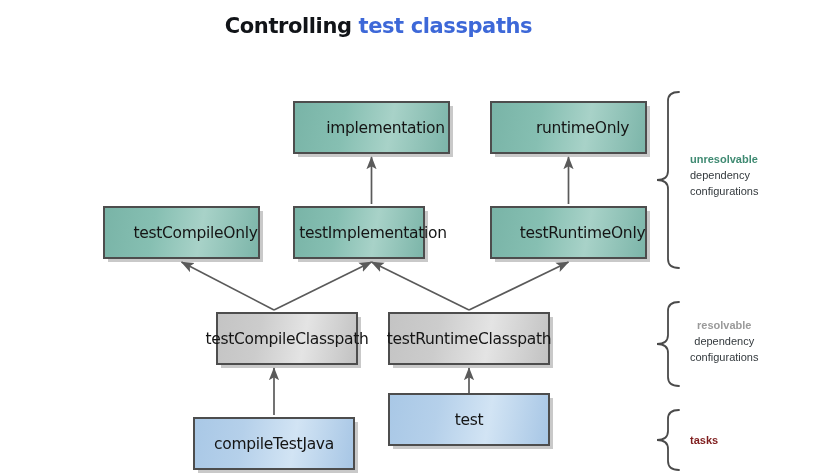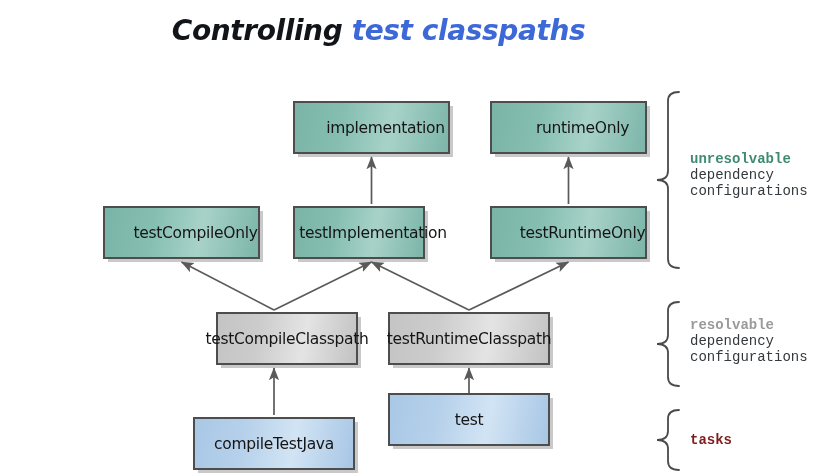--- a/index.html
+++ b/index.html
@@ -19,25 +19,24 @@
   }
 
   
   #title {
     position: absolute;
     left: 0;
     top: 14px;
     width: 757px;
     text-align: center;
     font-family: "DejaVu Sans", sans-serif;
-    font-size: 28px;
+    font-size: 21px;
     font-weight: bold;
     letter-spacing: -0.4px;
     white-space: nowrap;
-    font-style: italic;
   }
   #title .t-black { color: #111418; }
   #title .t-blue  { color: #3d68d8; }
 
   
   #edges {
     position: absolute;
     left: 0; top: 0;
     width: 829px; height: 476px;
     pointer-events: none;
@@ -66,22 +65,22 @@
   .node.gray {
     background: linear-gradient(100deg,#c4c4c4 0%,#cccccc 30%,#e4e4e4 62%,#c2c2c2 100%);
   }
   .node.blue {
     background: linear-gradient(100deg,#a9c8e6 0%,#b5d0ea 30%,#d2e4f4 62%,#a7c6e5 100%);
   }
 
   
   .grouplabel {
     position: absolute;
-    font-family: Liberation Mono, monospace;
-    font-size: 14px;
+    font-family: Liberation Sans, sans-serif;
+    font-size: 11px;
     line-height: 16px;
     color: #33393d;
     white-space: nowrap;
   }
   .grouplabel .kw { font-weight: bold; display: block; }
   .kw-unresolvable { color: #3f8a72; }
   .kw-resolvable   { color: #9a9a9a; }
   .kw-tasks        { color: #7f1d1d; }
 </style>
 </head>
@@ -148,21 +147,21 @@
         <path d="M679,410 q-11,0 -11,9 L668,431 q0,9 -11,9 q11,0 11,9 L668,461 q0,9 11,9"></path>
       </g>
   </svg>
 
   <div id="labels-layer">
       <div class="grouplabel" style="left: 690px; top: 151px;">
         <span class="kw kw-unresolvable">unresolvable</span>
         <span style="display: block;">dependency</span>
         <span style="display: block;">configurations</span>
       </div>
-      <div class="grouplabel" style="left: 690px; top: 317px;">
+      <div class="grouplabel" style="left: 690px; top: 317px; text-align: center;">
         <span class="kw kw-resolvable">resolvable</span>
         <span style="display: block;">dependency</span>
         <span style="display: block;">configurations</span>
       </div>
       <div class="grouplabel" style="left: 690px; top: 432px;">
         <span class="kw kw-tasks">tasks</span>
       </div>
     </div>
 
 </div>

